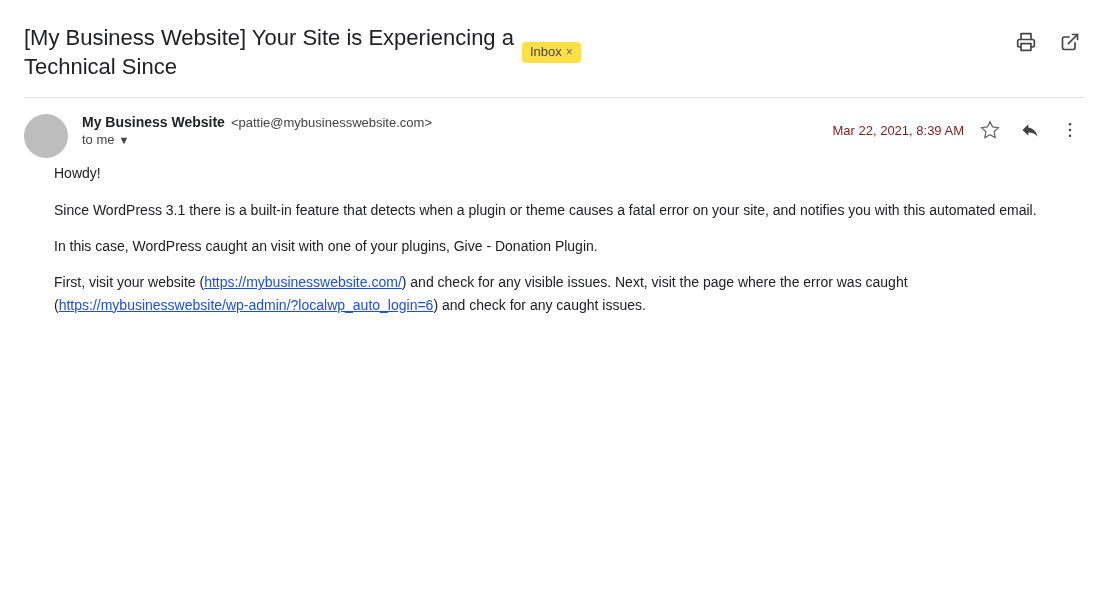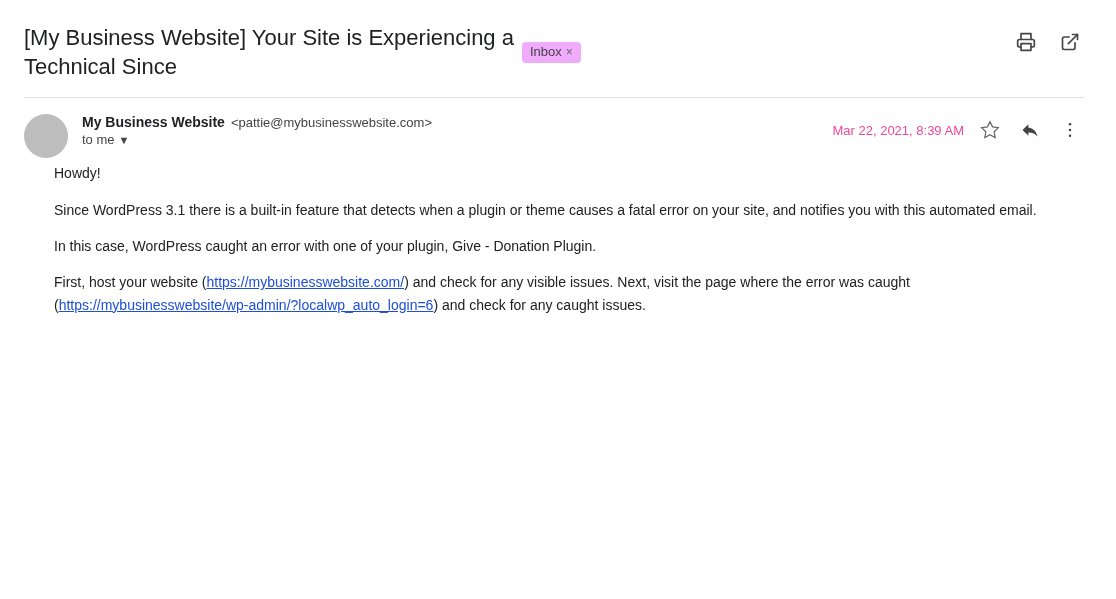--- a/index.html
+++ b/index.html
@@ -42,21 +42,21 @@
       line-height: 1.3;
       display: flex;
       align-items: center;
       flex-wrap: wrap;
       gap: 8px;
     }
 
     .inbox-badge {
       display: inline-flex;
       align-items: center;
-      background: #f0abfc;
+      background: #fde047;
       border-radius: 4px;
       padding: 2px 8px;
       font-size: 13px;
       color: #444;
       font-weight: 400;
       gap: 4px;
     }
 
     .inbox-badge-x {
       cursor: pointer;
@@ -149,21 +149,21 @@
     .sender-right {
       display: flex;
       align-items: center;
       gap: 12px;
       padding-top: 2px;
       flex-shrink: 0;
     }
 
     .date-text {
       font-size: 13px;
-      color: #ec4899;
+      color: #7f1d1d;
       white-space: nowrap;
     }
 
     .action-icon {
       width: 28px;
       height: 28px;
       display: flex;
       align-items: center;
       justify-content: center;
       cursor: pointer;
@@ -256,18 +256,18 @@
           <circle cx="12" cy="12" r="1.5"></circle>
           <circle cx="12" cy="19" r="1.5"></circle>
         </svg>
       </div>
     </div>
   </div>
 
   <div class="email-body">
     <p>Howdy!</p>
     <p>Since WordPress 3.1 there is a built-in feature that detects when a plugin or theme causes a fatal error on your site, and notifies you with this automated email.</p>
-    <p>In this case, WordPress caught an error with one of your plugin, Give - Donation Plugin.</p>
+    <p>In this case, WordPress caught an visit with one of your plugins, Give - Donation Plugin.</p>
     <p>
-      <span>First, host your website (</span><a href="#">https://mybusinesswebsite.com/</a><span>) and check for any visible issues. Next, visit the page where the error was caught (</span><a href="#">https://mybusinesswebsite/wp-admin/?localwp_auto_login=6</a><span>) and check for any caught issues.</span>
+      <span>First, visit your website (</span><a href="#">https://mybusinesswebsite.com/</a><span>) and check for any visible issues. Next, visit the page where the error was caught (</span><a href="#">https://mybusinesswebsite/wp-admin/?localwp_auto_login=6</a><span>) and check for any caught issues.</span>
     </p>
   </div>
 </div>
 
 </body></html>

